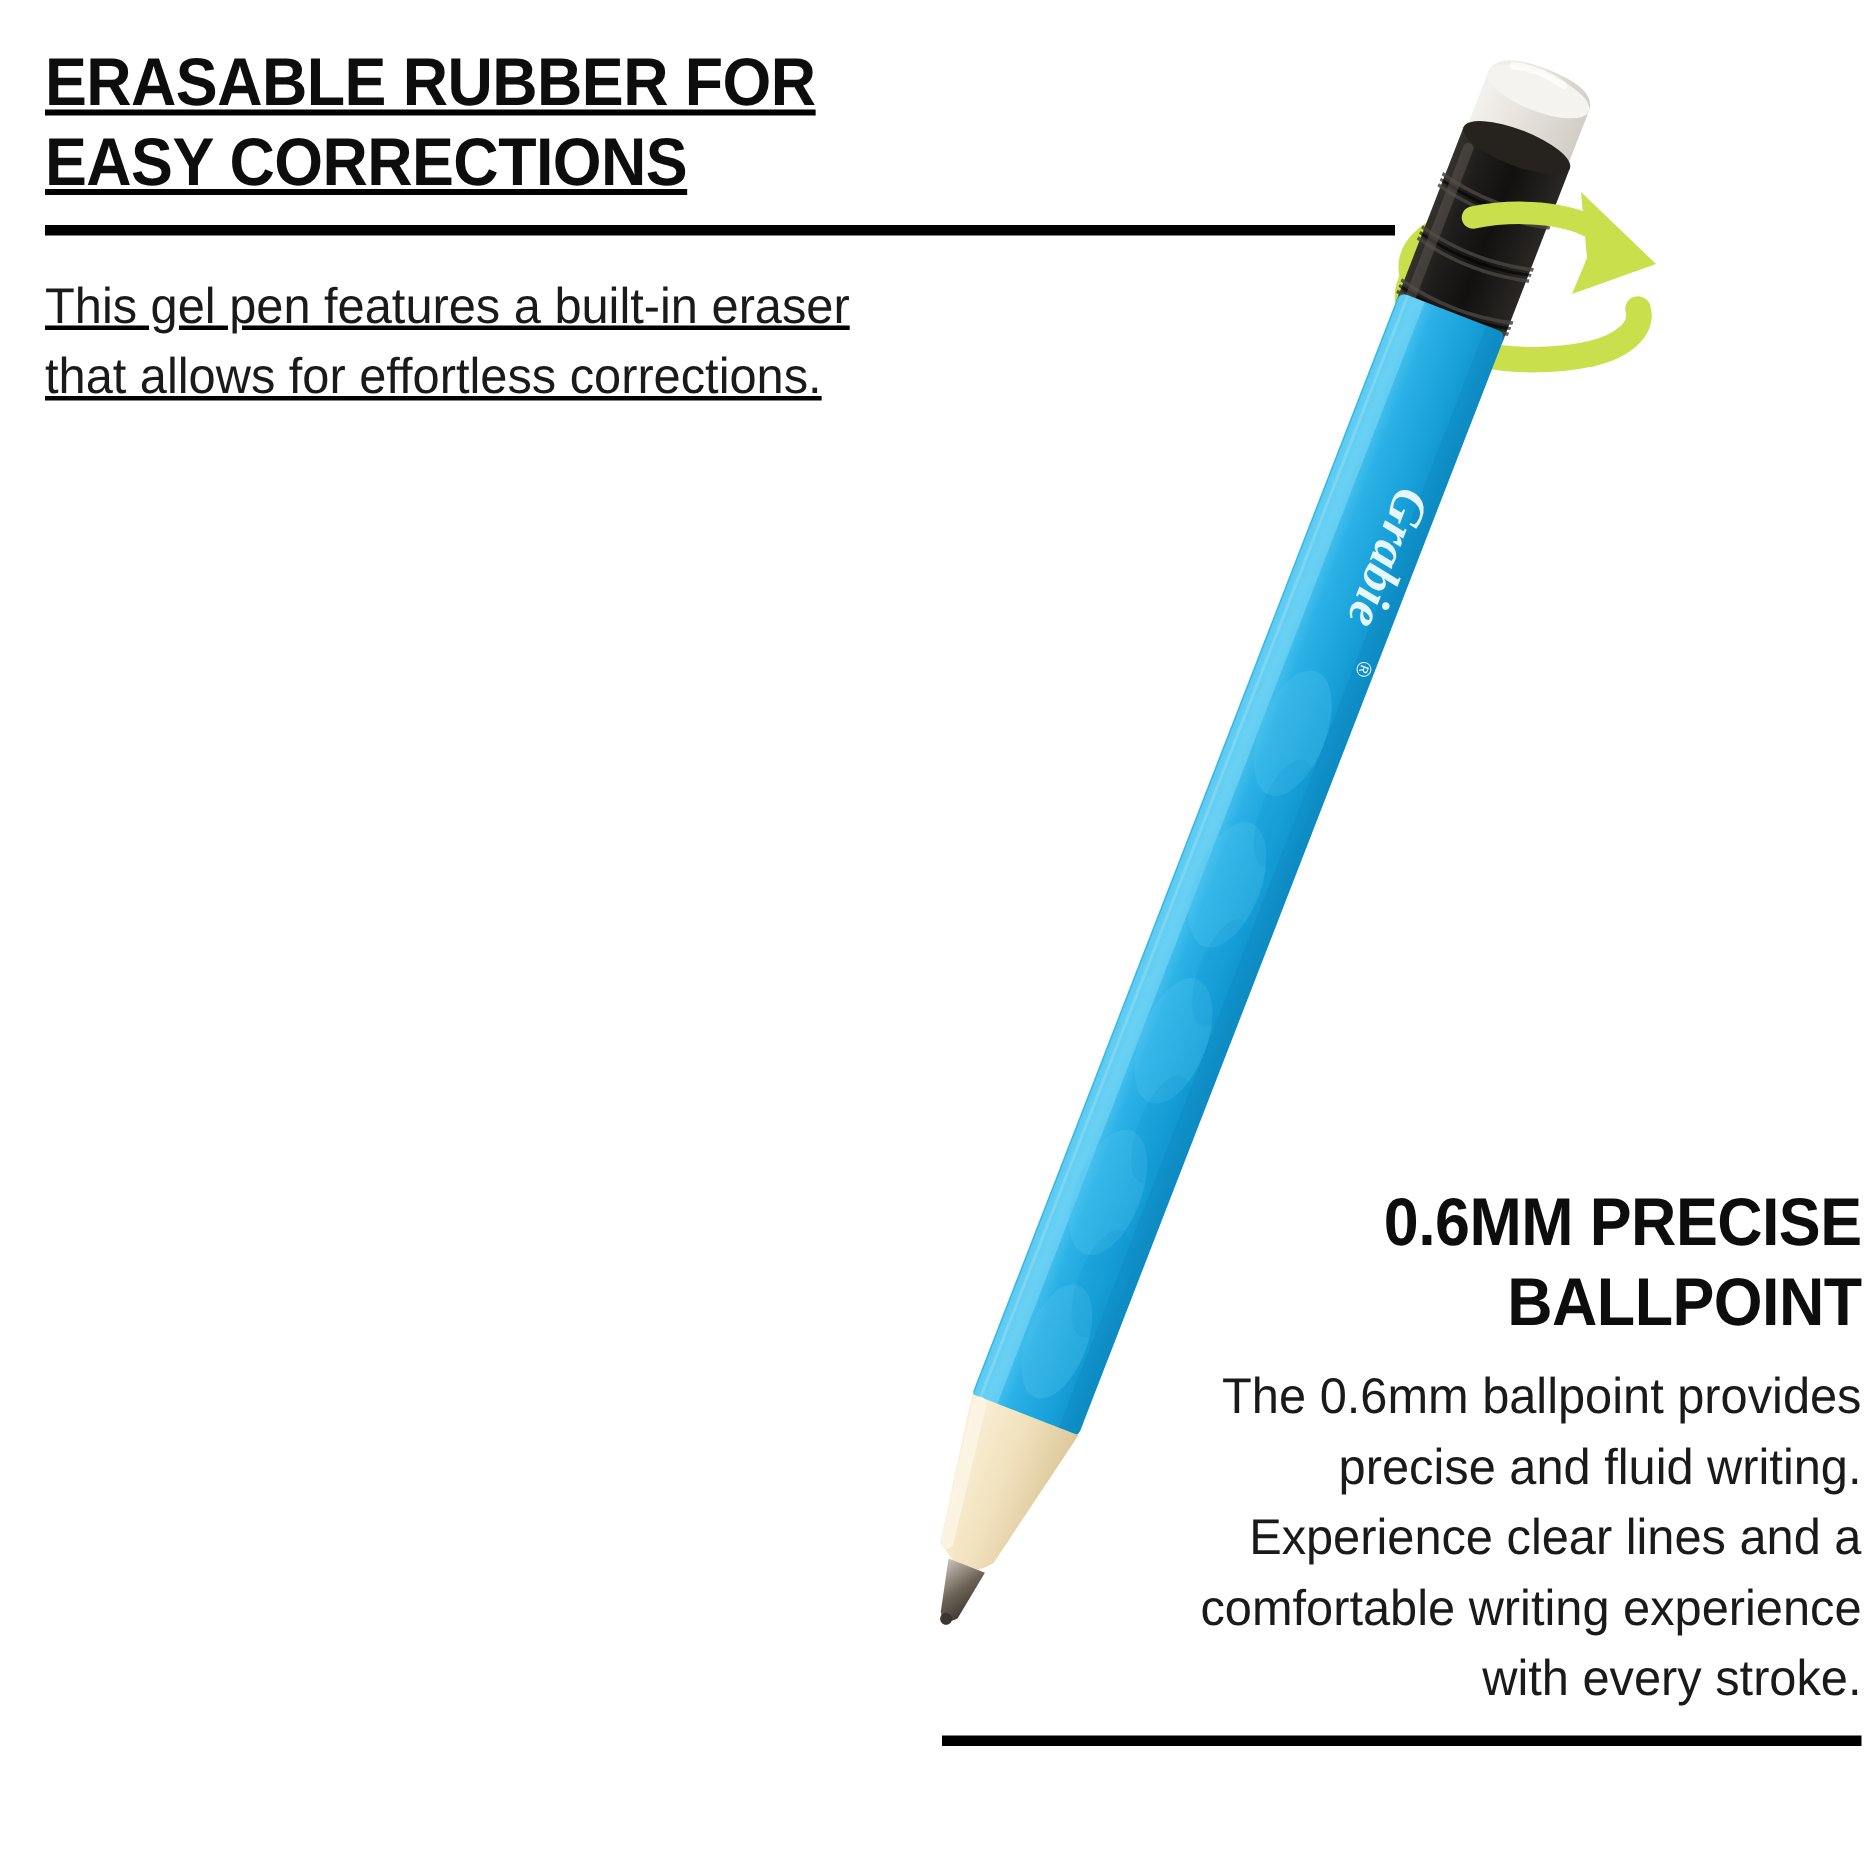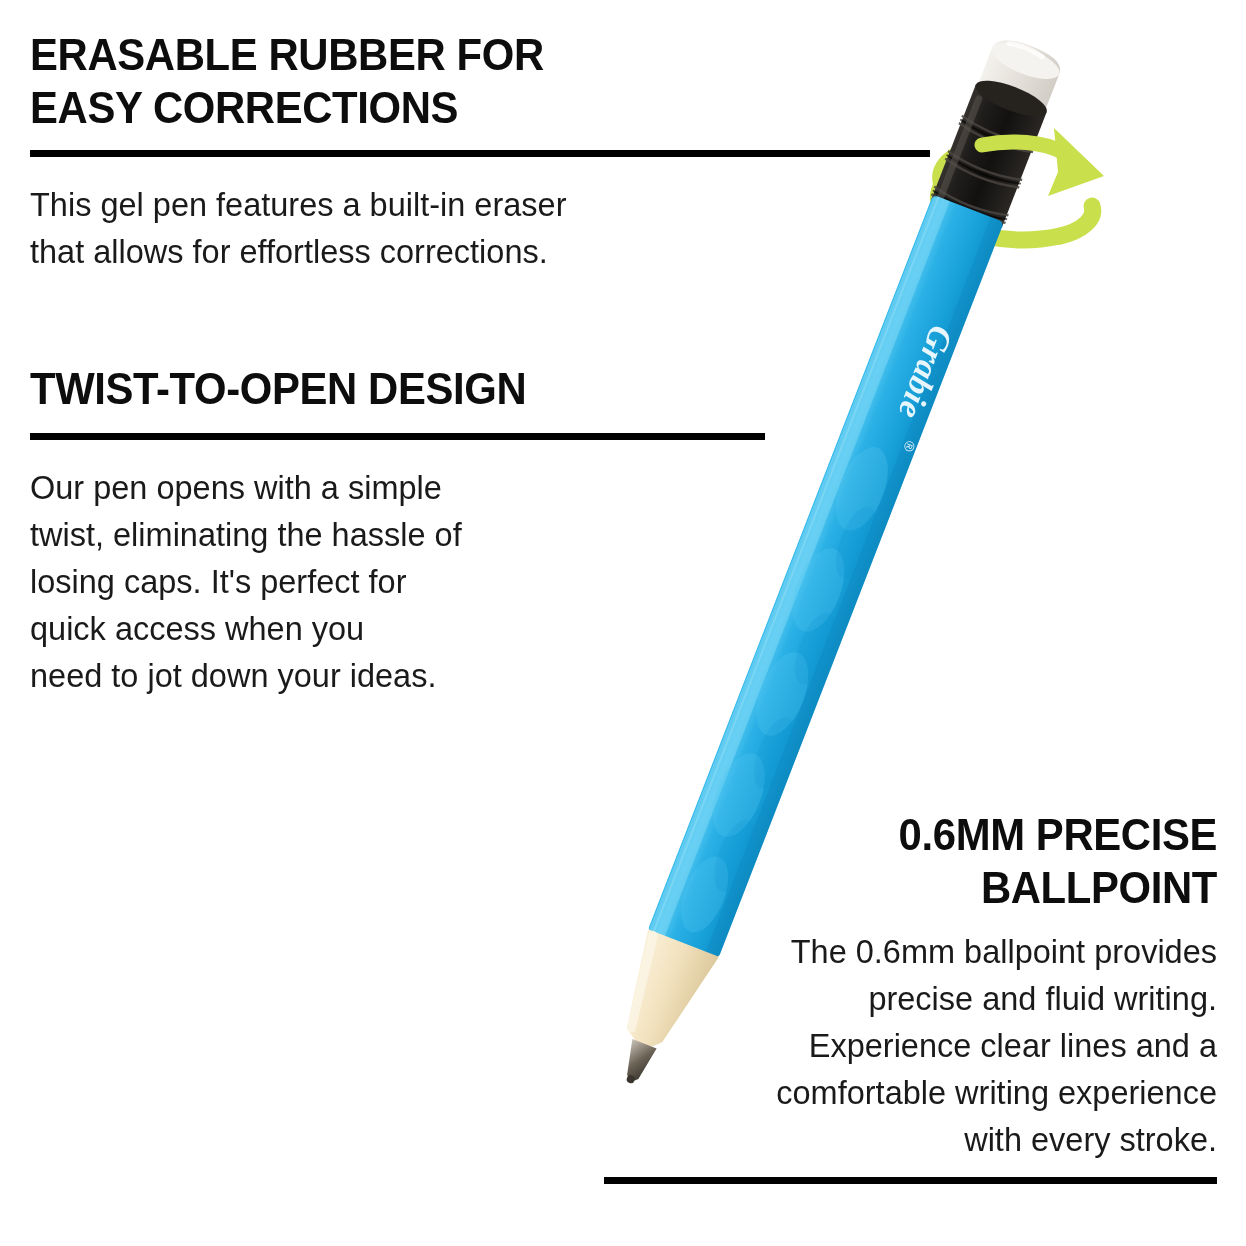--- a/index.html
+++ b/index.html
@@ -54,33 +54,33 @@
     white-space: pre-line;
     transform: scaleX(0.97);
     transform-origin: left top;
   }
   .body-text.right-side {
     transform-origin: right top;
     text-align: right;
   }
 
   
-  #blk-eraser   { left: 30px;  top: 28px;  width: 905px; }
+  #blk-eraser   { left: 30px;  top: 28px;  width: 905px; text-decoration: underline; }
   #blk-eraser .rule   { width: 900px; margin-top: 16px; }
   #blk-eraser .body-text { margin-top: 24px; }
 
   #blk-twist    { left: 30px;  top: 362px; width: 740px; }
   #blk-twist .rule    { width: 735px; margin-top: 18px; }
   #blk-twist .body-text { margin-top: 24px; }
 
   #blk-pencil   { left: 27px;  top: 788px; width: 598px; }
   #blk-pencil .rule   { width: 595px; margin-top: 18px; }
   #blk-pencil .body-text { margin-top: 24px; }
 
-  #blk-ballpoint { left: 604px; top: 788px; width: 613px; margin-top: 20px; }
+  #blk-ballpoint { left: 628px; top: 788px; width: 613px; }
   #blk-ballpoint .body-text { margin-top: 14px; }
   #blk-ballpoint .rule  { width: 613px; margin-top: 14px; }
 
   
   #pen-art {
     position: absolute;
     left: 0; top: 0;
     width: 1246px; height: 1246px;
     pointer-events: none;
   }
@@ -216,29 +216,20 @@
   </svg>
 
   <div class="block" id="blk-eraser">
     <h2 class="heading">ERASABLE RUBBER FOR
 EASY CORRECTIONS</h2>
     <div class="rule"></div>
     <p class="body-text">This gel pen features a built-in eraser
 that allows for effortless corrections.</p>
   </div>
 
-  <div class="block" id="blk-twist">
-    <h2 class="heading">TWIST-TO-OPEN DESIGN</h2>
-    <div class="rule"></div>
-    <p class="body-text">Our pen opens with a simple
-twist, eliminating the hassle of
-losing caps. It's perfect for
-quick access when you
-need to jot down your ideas.</p>
-  </div>
 
 
   <div class="block" id="blk-ballpoint">
     <h2 class="heading right-side">0.6MM PRECISE
 BALLPOINT</h2>
     <p class="body-text right-side">The 0.6mm ballpoint provides
 precise and fluid writing.
 Experience clear lines and a
 comfortable writing experience
 with every stroke.</p>

